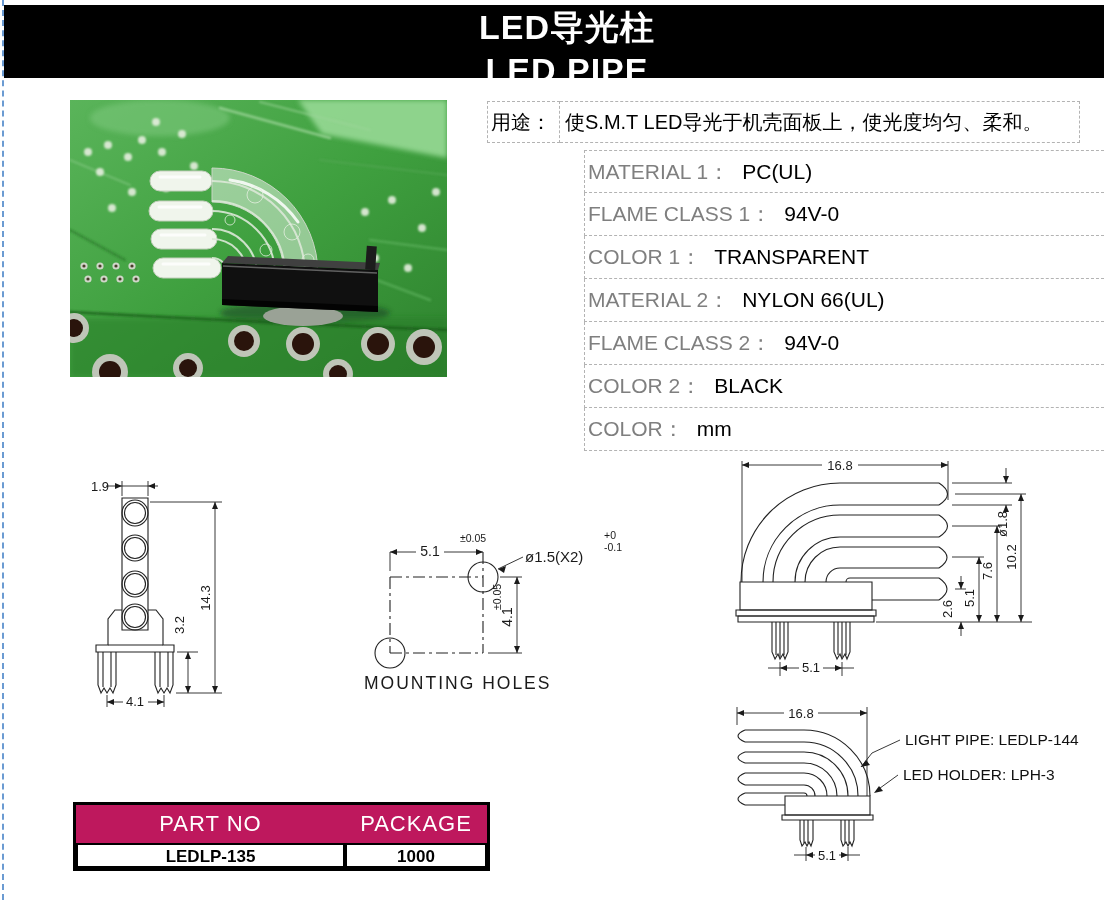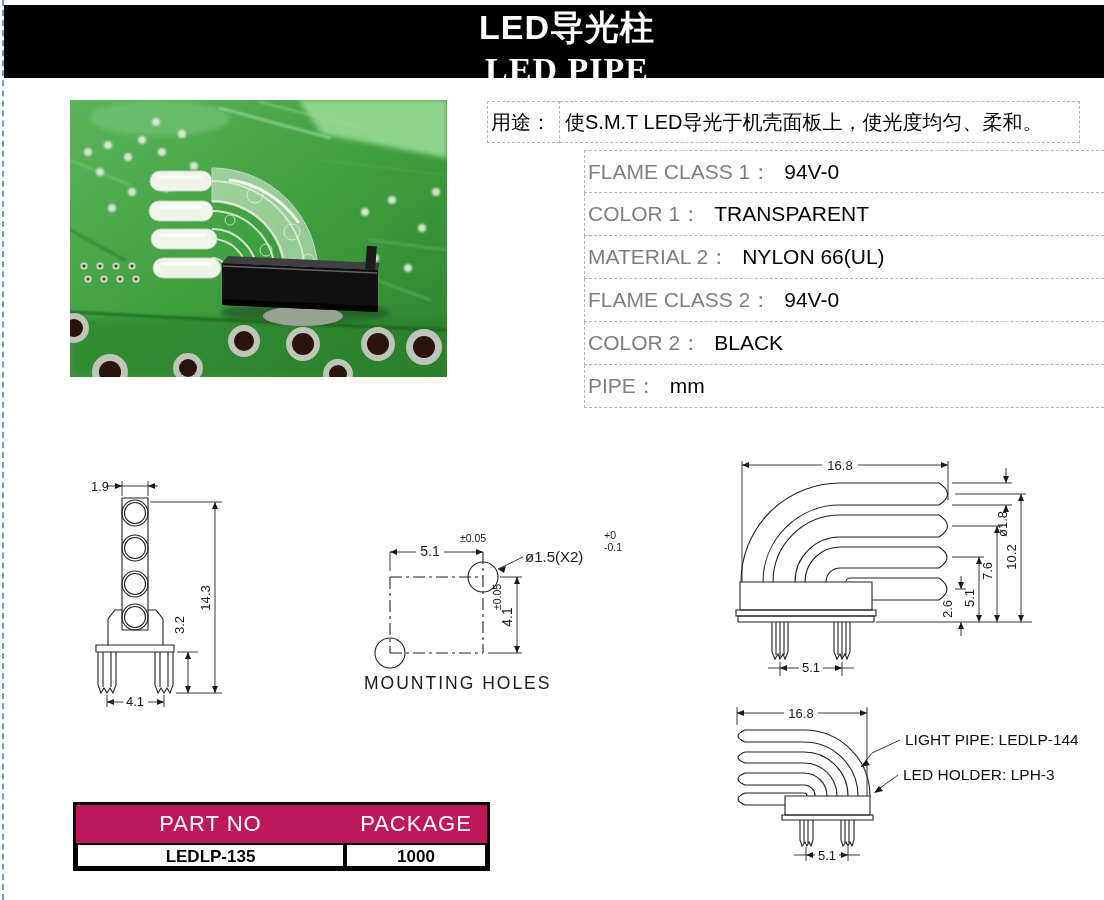--- a/index.html
+++ b/index.html
@@ -4,21 +4,21 @@
 <style>
   html,body{margin:0;padding:0;}
   body{width:1104px;height:900px;position:relative;overflow:hidden;background:#fff;
        font-family:"Liberation Sans",sans-serif;}
   .pagebreak{position:absolute;left:2px;top:0;height:900px;width:0;
        border-left:2px dashed #6b9bd2;}
   
   .hdr{position:absolute;left:4px;top:5px;width:1100px;height:73px;background:#000;
        color:#fff;display:flex;align-items:center;padding-left:26px;box-sizing:border-box;flex-direction:column;}
   .hdr span{font-size:34px;font-weight:bold;letter-spacing:1px;white-space:pre;}
-  .hdr .en{font-family:Liberation Serif, serif;}
+  .hdr .en{}
   
   .photo{position:absolute;left:70px;top:100px;width:377px;height:277px;}
   
   .usage{position:absolute;left:487px;top:101px;display:flex;}
   .ucell{border:1px dashed #b3b3b3;height:42px;box-sizing:border-box;display:flex;align-items:center;}
   .ulabel{width:73px;padding-left:3px;font-size:20px;color:#000;}
   .utext{width:520px;border-left:none;padding-left:5px;font-size:20px;color:#000;white-space:nowrap;overflow:hidden;}
   
   .specs{position:absolute;left:584px;top:150px;width:520px;}
   .srow{height:43px;box-sizing:border-box;border-left:1px dashed #b3b3b3;
@@ -190,41 +190,45 @@
   </g>
 </svg>
 
 <div class="usage">
   <div class="ucell ulabel">用途：</div>
   <div class="ucell utext">使S.M.T LED导光于机壳面板上，使光度均匀、柔和。</div>
 </div>
 
 <div class="specs">
   <div class="srow">
+    <span class="slabel">MATERIAL 1：</span>
+    <span class="svalue">PC(UL)</span>
+  </div>
+  <div class="srow">
     <span class="slabel">FLAME CLASS 1：</span>
     <span class="svalue">94V-0</span>
   </div>
   <div class="srow">
     <span class="slabel">COLOR 1：</span>
     <span class="svalue">TRANSPARENT</span>
   </div>
   <div class="srow">
     <span class="slabel">MATERIAL 2：</span>
     <span class="svalue">NYLON 66(UL)</span>
   </div>
   <div class="srow">
     <span class="slabel">FLAME CLASS 2：</span>
     <span class="svalue">94V-0</span>
   </div>
   <div class="srow">
     <span class="slabel">COLOR 2：</span>
     <span class="svalue">BLACK</span>
   </div>
   <div class="srow">
-    <span class="slabel">PIPE：</span>
+    <span class="slabel">COLOR：</span>
     <span class="svalue">mm</span>
   </div>
 </div>
 
 <svg class="dwg" style="left:60px;top:455px" width="260" height="300" viewBox="0 0 260 300" xmlns="http://www.w3.org/2000/svg">
   <g stroke="#222" stroke-width="1.1" fill="none">
     <rect x="62" y="43" width="26" height="132"></rect>
     <circle cx="75" cy="58" r="13"></circle>
       <circle cx="75" cy="58" r="10.5"></circle>
     <circle cx="75" cy="93" r="13"></circle>

